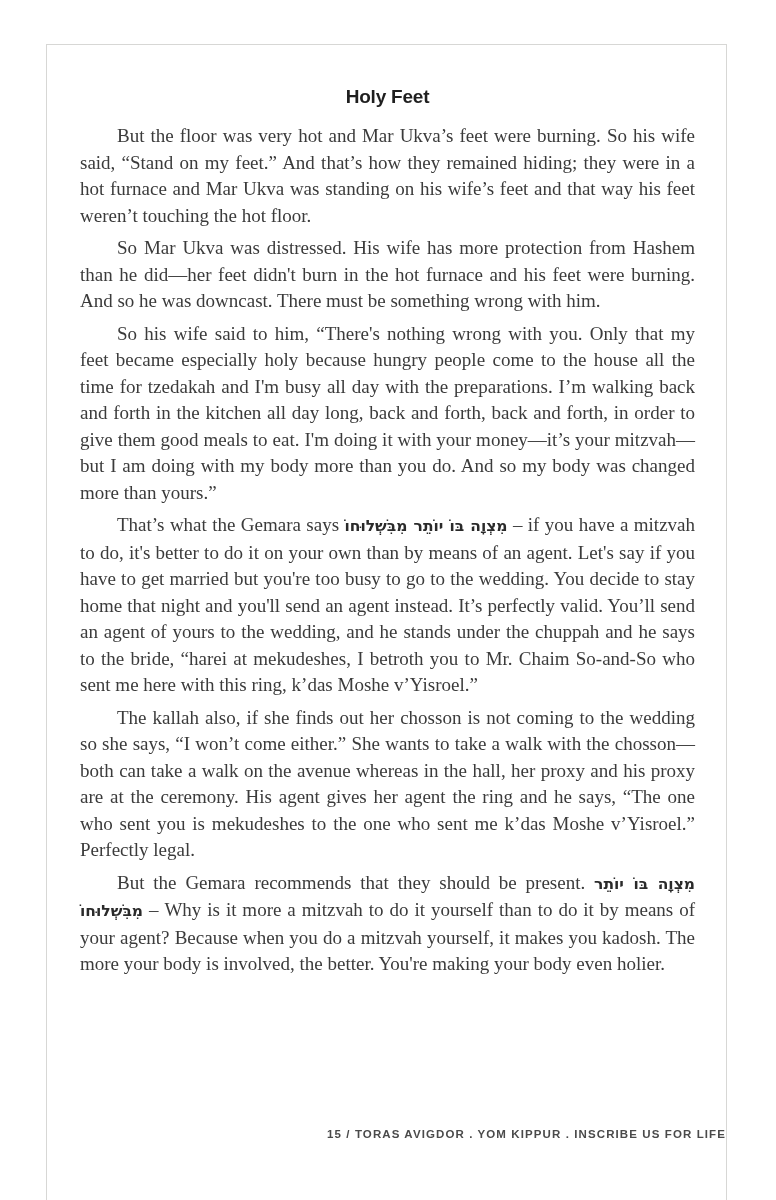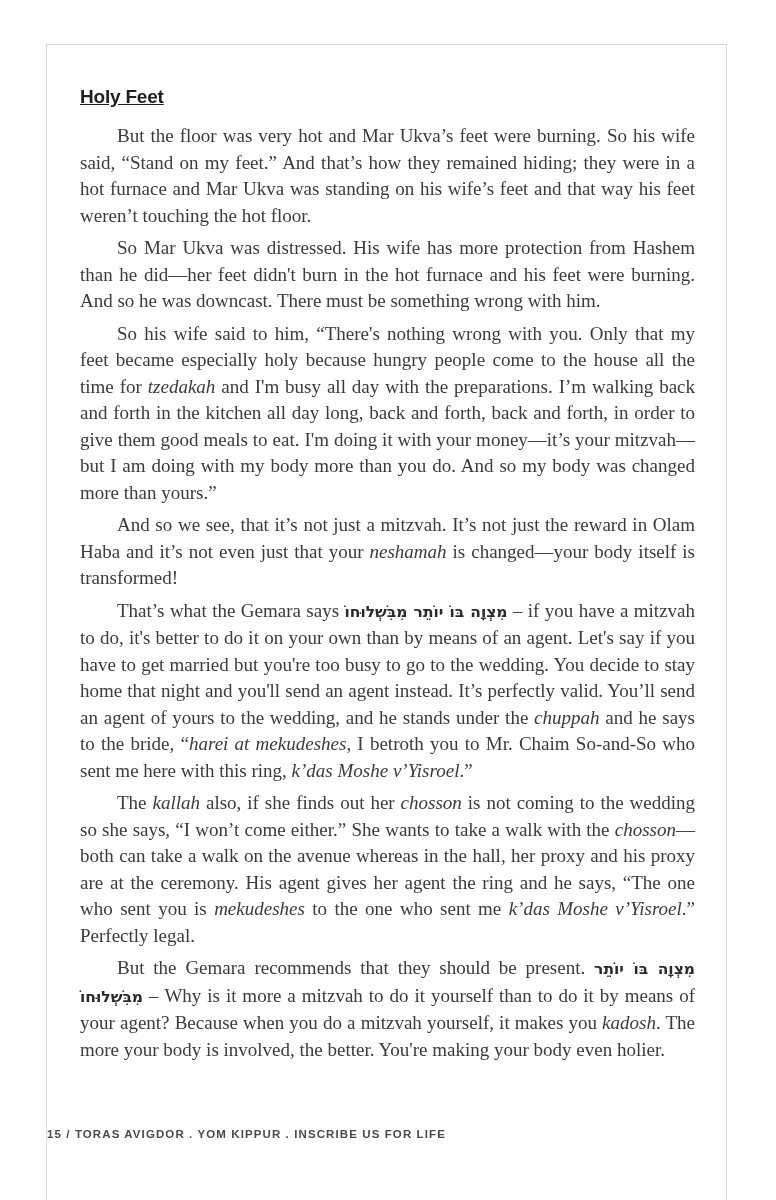--- a/index.html
+++ b/index.html
@@ -27,69 +27,66 @@
   .content {
     padding: 40px 31px 0 33px;
   }
   .section-heading {
     font-family: "Liberation Sans", sans-serif;
     font-weight: 700;
     font-size: 19px;
     line-height: 24px;
     letter-spacing: -0.2px;
     color: #1f1f1f;
-    text-align: left;
+    text-align: center;
     margin: 28px 0 14px 0;
-    text-decoration: underline;
   }
   .content .section-heading:first-child {
     margin-top: 0;
   }
   p.paragraph {
     font-family: "Liberation Serif", serif;
     font-size: 19px;
     line-height: 26.5px;
     color: #3b3b3b;
     text-align: justify;
     text-indent: 37px;
     margin: 0 0 6px 0;
   }
   p.paragraph span.it {
-    font-style: italic;
   }
   p.paragraph span.heb {
     font-family: "DejaVu Sans", sans-serif;
     font-weight: 700;
     font-size: 15.5px;
     color: #2a2a2a;
     unicode-bidi: embed;
     margin-top: 13px;
   }
   .footer {
     position: absolute;
     left: 0;
     right: 0;
     top: 1083px;
-    text-align: left;
+    text-align: right;
     font-family: "Liberation Sans", sans-serif;
     font-weight: 700;
     font-size: 11.5px;
     letter-spacing: 1.1px;
     color: #4a4a4a;
     white-space: nowrap;
   }
 </style>
 </head>
 <body>
 
 <div class="page-frame">
   <div class="content">
       <div class="section-heading">Holy Feet</div>
       <p class="paragraph"><span>But the floor was very hot and Mar Ukva’s feet were burning. So his wife said, “Stand on my feet.” And that’s how they remained hiding; they were in a hot furnace and Mar Ukva was standing on his wife’s feet and that way his feet weren’t touching the hot floor.</span></p>
       <p class="paragraph"><span>So Mar Ukva was distressed. His wife has more protection from Hashem than he did—her feet didn't burn in the hot furnace and his feet were burning. And so he was downcast. There must be something wrong with him.</span></p>
       <p class="paragraph"><span>So his wife said to him, “There's nothing wrong with you. Only that my feet became especially holy because hungry people come to the house all the time for </span><span class="it">tzedakah</span><span> and I'm busy all day with the preparations. I’m walking back and forth in the kitchen all day long, back and forth, back and forth, in order to give them good meals to eat.  I'm doing it with your money—it’s your mitzvah—but I am doing with my body more than you do. And so my body was changed more than yours.”</span></p>
-      <p class="paragraph"><span>And so we see, that it’s not just a mitzvah. It’s not just the reward in Olam Haba and it’s not even just that your </span><span class="it">neshamah</span><span> is changed—your body itself is transformed!</span></p>
       <p class="paragraph"><span>That’s what the Gemara says </span><span class="heb">מִצְוָה בּוֹ יוֹתֵר מִבִּשְׁלוּחוֹ</span><span> – if you have a mitzvah to do, it's better to do it on your own than by means of an agent.  Let's say if you have to get married but you're too busy to go to the wedding.  You decide to stay home that night and you'll send an agent instead. It’s perfectly valid. You’ll send an agent of yours to the wedding, and he stands under the </span><span class="it">chuppah</span><span> and he says to the bride, “</span><span class="it">harei at mekudeshes</span><span>, I betroth you to Mr. Chaim So-and-So who sent me here with this ring, </span><span class="it">k’das Moshe v’Yisroel</span><span>.”</span></p>
       <p class="paragraph"><span>The </span><span class="it">kallah</span><span> also, if she finds out her </span><span class="it">chosson</span><span> is not coming to the wedding so she says, “I won’t come either.” She wants to take a walk with the </span><span class="it">chosson</span><span>—both can take a walk on the avenue whereas in the hall, her proxy and his proxy are at the ceremony.  His agent gives her agent the ring and he says, “The one who sent you is </span><span class="it">mekudeshes</span><span> to the one who sent me </span><span class="it">k’das Moshe v’Yisroel</span><span>.” Perfectly legal.</span></p>
       <p class="paragraph"><span>But the Gemara recommends that they should be present.  </span><span class="heb">מִצְוָה בּוֹ יוֹתֵר מִבִּשְׁלוּחוֹ</span><span> –  Why is it more a mitzvah to do it yourself than to do it by means of your agent? Because when you do a mitzvah yourself, it makes you </span><span class="it">kadosh</span><span>. The more your body is involved, the better. You're making your body even holier.</span></p>
     </div>
   <div class="footer">15 / TORAS AVIGDOR . YOM KIPPUR . INSCRIBE US FOR LIFE</div>
 </div>
 
 </body></html>

